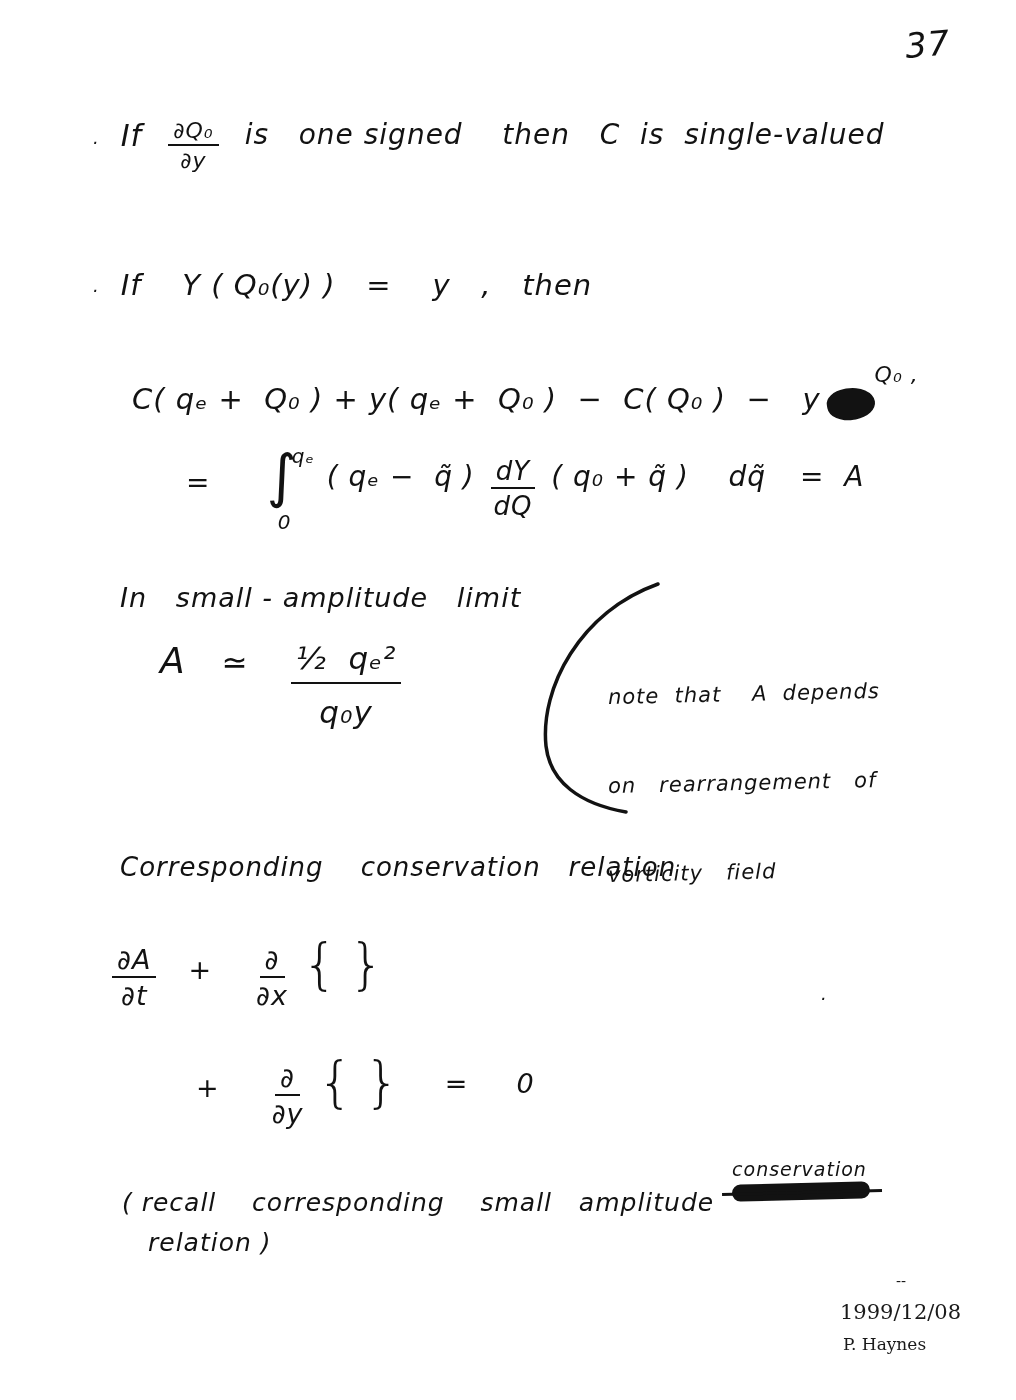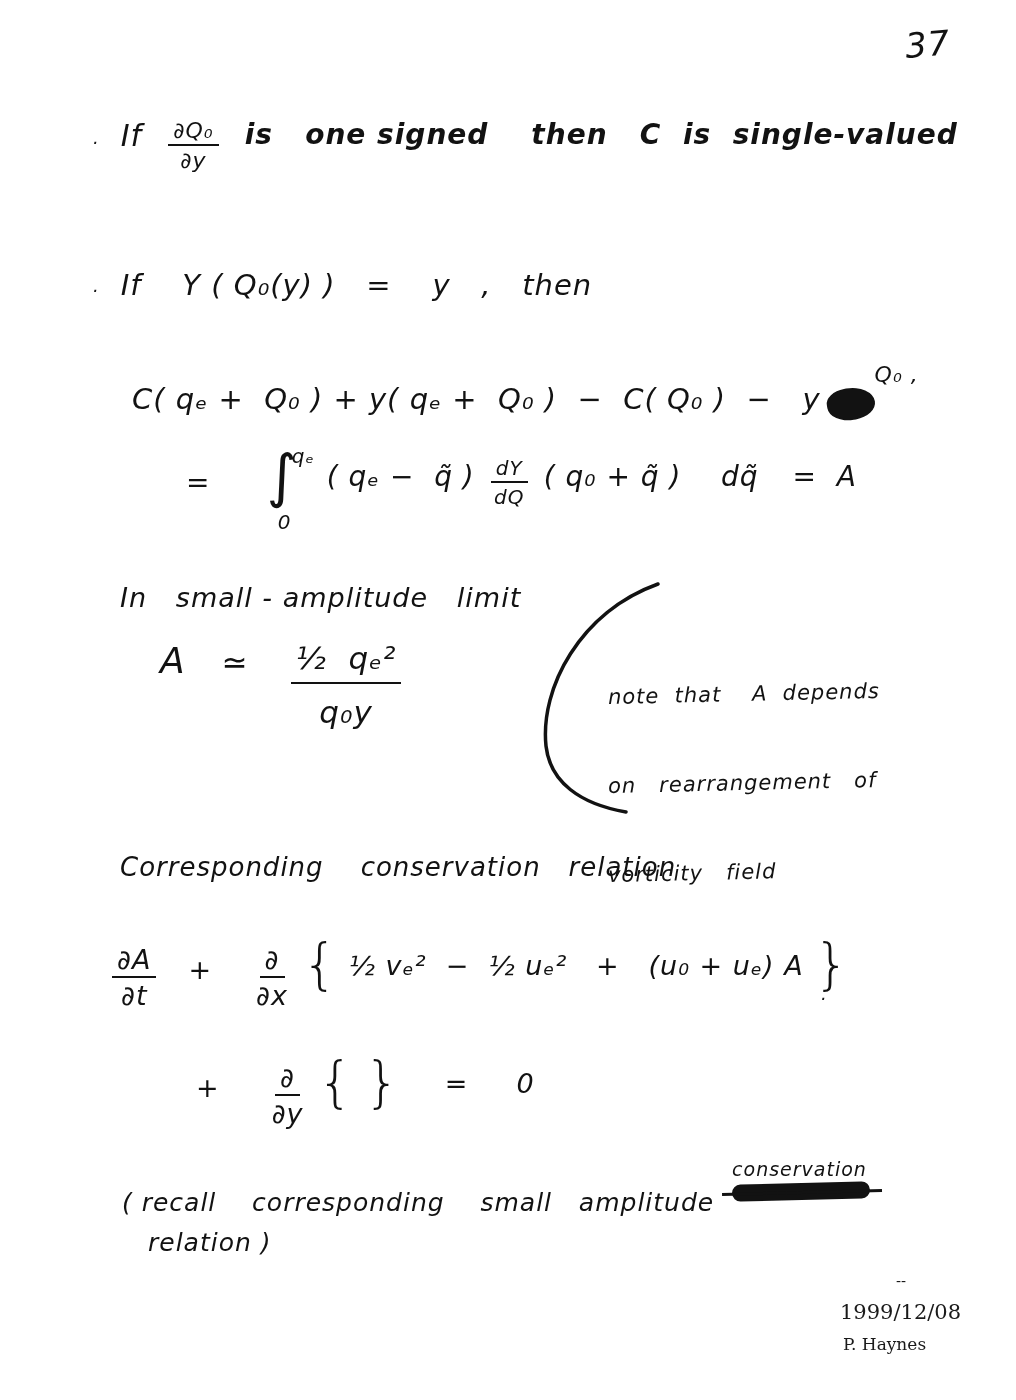--- a/index.html
+++ b/index.html
@@ -62,21 +62,21 @@
 
   <div class="abs hw" style="left:905px; top:24px; font-size:34px; transform:rotate(-5deg);">37</div>
 
   <div class="abs row hw" style="left:92px; top:118px; font-size:28px;">
     <span style="font-size:18px; margin-top:14px;">·</span>
     <span style="margin-left:22px; font-size:30px;">If</span>
     <span class="frac" style="margin-left:26px; font-size:22px;">
       <span class="num">∂Q₀</span>
       <span class="den">∂y</span>
     </span>
-    <span style="margin-left:26px;font-weight:bold;">is   one signed    then   C  is  single-valued</span>
+    <span style="margin-left:26px;">is   one signed    then   C  is  single-valued</span>
   </div>
 
   <div class="abs row hw" style="left:92px; top:268px; font-size:29px;">
     <span style="font-size:18px; margin-top:12px;">·</span>
     <span style="margin-left:22px;">If    Y ( Q₀(y) )   =    y   ,   then</span>
   </div>
 
   <div class="abs row hw" style="left:132px; top:382px; font-size:29px;text-align:center;">
     <span>C( qₑ +  Q₀ ) + y( qₑ +  Q₀ )  −  C( Q₀ )  −   y</span>
     <span class="scribble-sm"></span>
@@ -84,21 +84,21 @@
   </div>
 
   <div class="abs row hw" style="left:186px; top:452px; font-size:28px;">
     <span style="margin-top:14px;">=</span>
     <span class="int-sign" style="margin-left:56px;">∫</span>
     <span class="int-lims">
       <span class="up">qₑ</span>
       <span class="lo">0</span>
     </span>
     <span style="margin-left:12px; margin-top:8px;">( qₑ −  q̃ )</span>
-    <span class="frac" style="margin-left:16px; margin-top:4px; font-size:20px;">
+    <span class="frac" style="margin-left:16px; margin-top:4px; font-size:26px;">
       <span class="num">dY</span>
       <span class="den">dQ</span>
     </span>
     <span style="margin-left:16px; margin-top:8px;">( q₀ + q̃ )    dq̃</span>
     <span style="margin-left:34px; margin-top:8px;">=  A</span>
   </div>
 
   <div class="abs hw" style="left:120px; top:582px; font-size:27px;text-align:center;">In   small - amplitude   limit</div>
 
   <div class="abs row hw" style="left:160px; top:640px; font-size:31px;">
@@ -126,21 +126,20 @@
     <span class="frac">
       <span class="num">∂A</span>
       <span class="den">∂t</span>
     </span>
     <span style="margin-left:32px; margin-top:10px;">+</span>
     <span class="frac" style="margin-left:44px;">
       <span class="num">∂</span>
       <span class="den">∂x</span>
     </span>
     <span class="brace" style="margin-left:14px;">{</span>
-    <span style="margin-left:10px; margin-top:6px;">½ vₑ²  −  ½ uₑ²   +   (u₀ + uₑ) A</span>
     <span class="brace" style="margin-left:10px;">}</span>
   </div>
 
   <div class="abs hw" style="left:820px; top:988px; font-size:18px;">·</div>
 
   <div class="abs row hw" style="left:196px; top:1062px; font-size:27px;">
     <span style="margin-top:10px;">+</span>
     <span class="frac" style="margin-left:52px;">
       <span class="num">∂</span>
       <span class="den">∂y</span>

